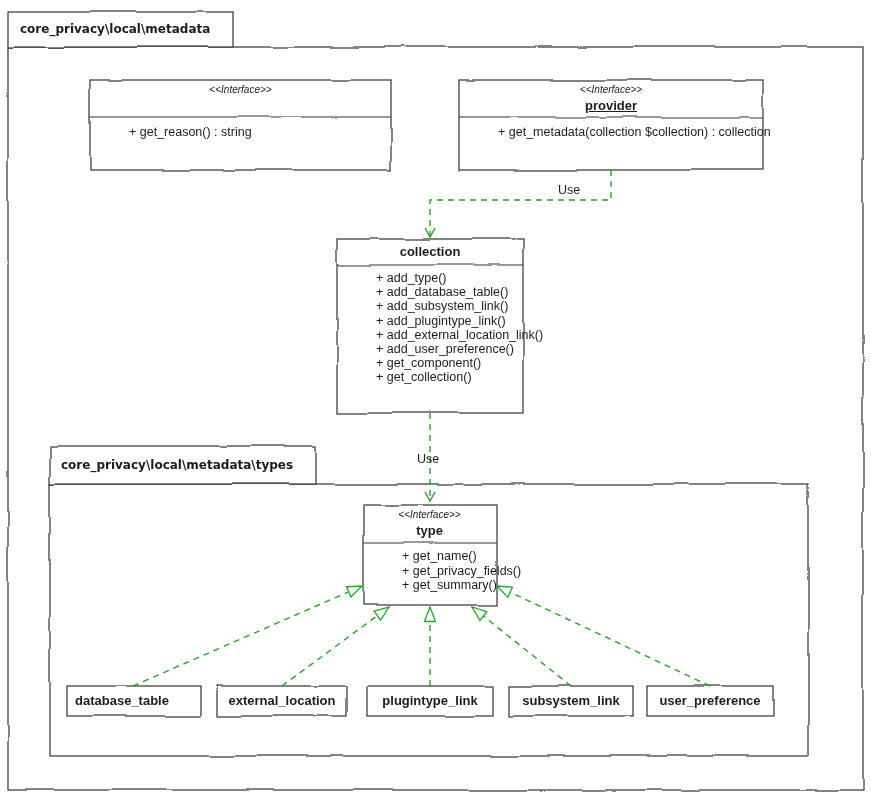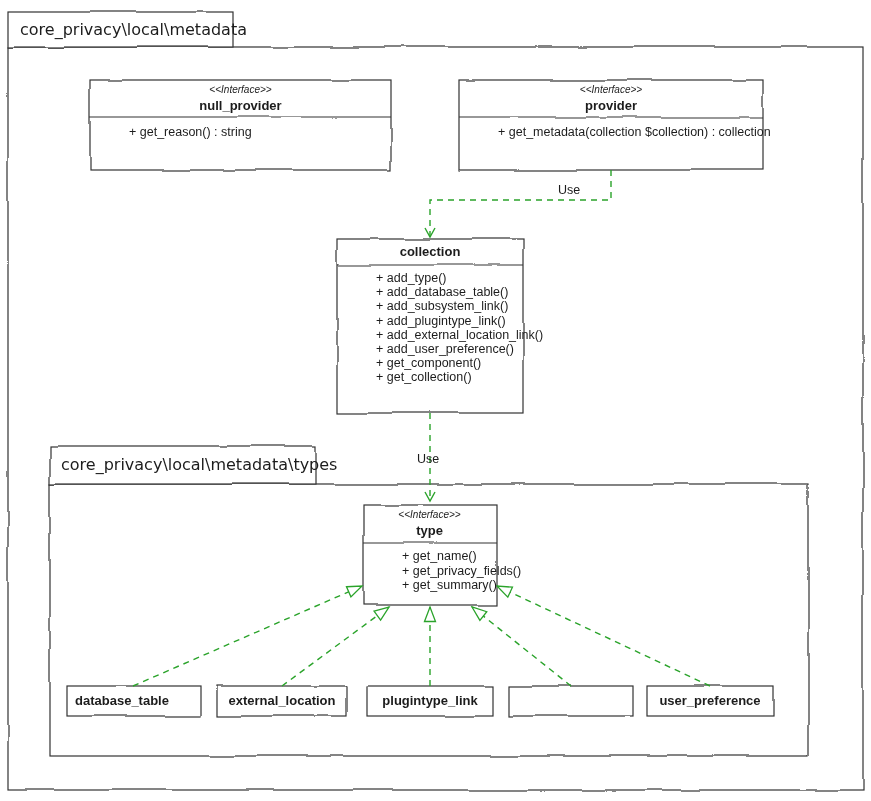--- a/index.html
+++ b/index.html
@@ -3,21 +3,21 @@
 <meta charset="utf-8">
 <style>
   html,body { margin:0; padding:0; background:#ffffff; }
   .stage {
     position:relative; width:871px; height:801px; background:#ffffff;
     font-family:"Liberation Sans", sans-serif; color:#1c1c1c; overflow:hidden;
   }
   .stage svg.layer { position:absolute; left:0; top:0; }
   .abs { position:absolute; }
   .pkg-label {
-    font-family:"DejaVu Sans", sans-serif; font-weight:normal; font-size:16px;
+    font-family:"DejaVu Sans", sans-serif; font-weight:bold; font-size:12px;
     white-space:nowrap;
   }
   .cls-name  { font-weight:bold; font-size:13px; text-align:center; white-space:nowrap; }
   .stereo    { font-style:italic; font-size:10px; text-align:center; white-space:nowrap; }
   .methods   { font-size:12.5px; white-space:nowrap;margin-left:32px; }
   .methods div { height:14.2px; line-height:14.2px; }
   .methods.tall div { height:14.6px; line-height:14.6px; }
   .use-label { font-size:12.5px; white-space:nowrap; }
 </style>
 </head>
@@ -74,27 +74,26 @@
       <path d="M430,686 L430,607" marker-end="url(#tri)"></path>
       <path d="M571,686 L472,607" marker-end="url(#tri)"></path>
       <path d="M710,686 L497,586" marker-end="url(#tri)"></path>
     </g>
   </svg>
 
   <div class="abs pkg-label" style="left:20px; top:12px; height:35px; line-height:35px;">core_privacy\local\metadata</div>
   <div class="abs pkg-label" style="left:61px; top:446px; height:38px; line-height:38px;">core_privacy\local\metadata\types</div>
 
   <div class="abs stereo" style="left:90px; top:84px; width:301px;">&lt;&lt;Interface&gt;&gt;</div>
-  <div class="abs cls-name" style="left:90px; top:98px; width:301px;">null_provider</div>
   <div class="abs methods" style="left:97px; top:125px;">
     <div>+ get_reason() : string</div>
   </div>
 
   <div class="abs stereo" style="left:459px; top:84px; width:304px;">&lt;&lt;Interface&gt;&gt;</div>
-  <div class="abs cls-name" style="left:459px; top:98px; width:304px;">provider</div>
+  <div class="abs cls-name" style="left:459px; top:98px; width:304px;text-decoration:underline;">provider</div>
   <div class="abs methods" style="left:466px; top:125px;">
     <div>+ get_metadata(collection $collection) : collection</div>
   </div>
 
   <div class="abs methods" style="left:344px; top:271px;">
     <div>+ add_type()</div>
     <div>+ add_database_table()</div>
     <div>+ add_subsystem_link()</div>
     <div>+ add_plugintype_link()</div>
     <div>+ add_external_location_link()</div>
@@ -108,18 +107,19 @@
   <div class="abs cls-name" style="left:363px; top:523px; width:133px;">type</div>
   <div class="abs methods tall" style="left:370px; top:549px;">
     <div>+ get_name()</div>
     <div>+ get_privacy_fields()</div>
     <div>+ get_summary()</div>
   </div>
 
   <div class="abs cls-name" style="left:67px; top:686px; width:110px; height:30px; line-height:29px;border-radius:13px;">database_table</div>
   <div class="abs cls-name" style="left:217px; top:686px; width:130px; height:30px; line-height:29px;">external_location</div>
   <div class="abs cls-name" style="left:367px; top:686px; width:126px; height:30px; line-height:29px;">plugintype_link</div>
+  <div class="abs cls-name" style="left:509px; top:686px; width:124px; height:30px; line-height:29px;">subsystem_link</div>
   <div class="abs cls-name" style="left:647px; top:686px; width:126px; height:22px; line-height:29px;">user_preference</div>
 
   <div class="abs use-label" style="left:558px; top:183px;">Use</div>
   <div class="abs use-label" style="left:417px; top:452px;">Use</div>
 
 </div>
 
 </body></html>

